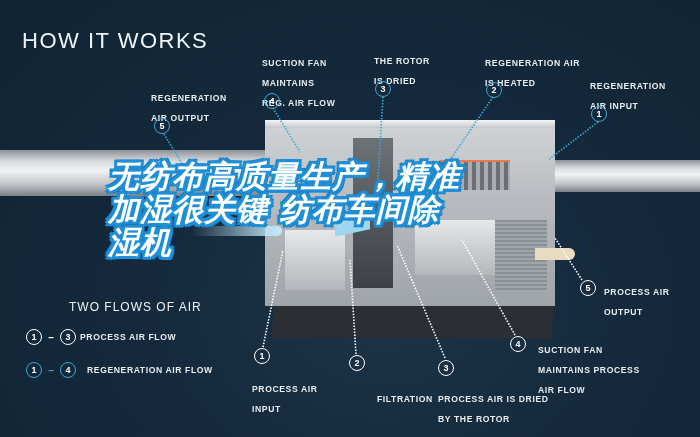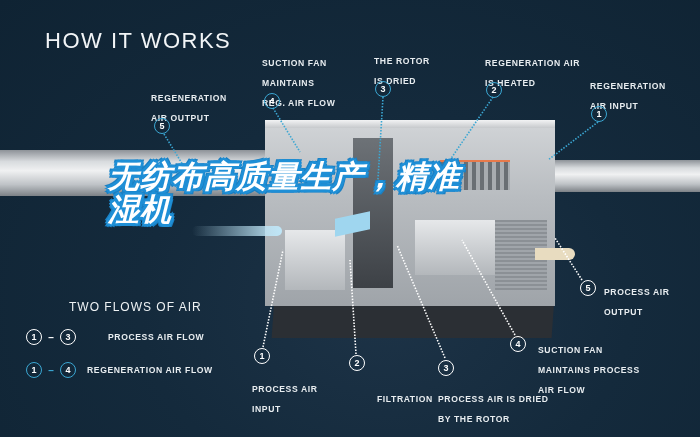--- a/index.html
+++ b/index.html
@@ -4,21 +4,21 @@
 <style>
   html, body { margin:0; padding:0; }
   body {
     width:700px; height:437px; overflow:hidden; position:relative;
     background: radial-gradient(ellipse at 55% 70%, #1d3347 0%, #142a3c 45%, #0f2333 100%);
     font-family: "Liberation Sans", "DejaVu Sans", sans-serif;
     color:#fff;
   }
   .abs { position:absolute; }
   .title {
-    left:22px; top:28px; font-size:22px; letter-spacing:1.5px; font-weight:normal; color:#f2f5f7;margin-left:23px;
+    left:22px; top:28px; font-size:22px; letter-spacing:1.5px; font-weight:normal; color:#f2f5f7;
   }
   .lbl {
     font-size:8.6px; font-weight:bold; letter-spacing:0.6px; line-height:20px; color:#e8edf0;
     white-space:pre-line;
   }
   .circ {
     width:16px; height:16px; border-radius:50%; box-sizing:border-box;
     border:1.6px solid #fff; font-size:9px; font-weight:bold; display:flex;
     align-items:center; justify-content:center; color:#fff; background:transparent;
   }
@@ -103,30 +103,31 @@
 <div class="abs lbl" style="left:485px; top:53px;">REGENERATION AIR
 IS HEATED</div>
 <div class="abs circ blue" style="left:486px; top:82px;">2</div>
 
 <div class="abs lbl" style="left:590px; top:76px;">REGENERATION
 AIR INPUT</div>
 <div class="abs circ blue" style="left:591px; top:106px;">1</div>
 
 <div class="abs overlay-text" style="left:108px; top:160px;">
   <div>无纺布高质量生产，精准</div>
+  <div>加湿很关键  纺布车间除</div>
   <div>湿机</div>
 </div>
 
 <div class="abs" style="left:26px; top:300px;">
   <div class="legend-title">TWO FLOWS OF AIR</div>
   <div class="legend-row" style="margin-top:13px;">
     <div class="circ">1</div>
     <span class="dash">–</span>
     <div class="circ">3</div>
-    <span class="lbl" style="margin-left:28px;">PROCESS AIR FLOW</span>
+    <span class="lbl" style="margin-left:0;">PROCESS AIR FLOW</span>
   </div>
   <div class="legend-row" style="margin-top:13px;">
     <div class="circ blue">1</div>
     <span class="dash blue">–</span>
     <div class="circ blue">4</div>
     <span class="lbl" style="margin-left:7px;">REGENERATION AIR FLOW</span>
   </div>
 </div>
 
 <div class="abs circ" style="left:254px; top:348px;">1</div>

